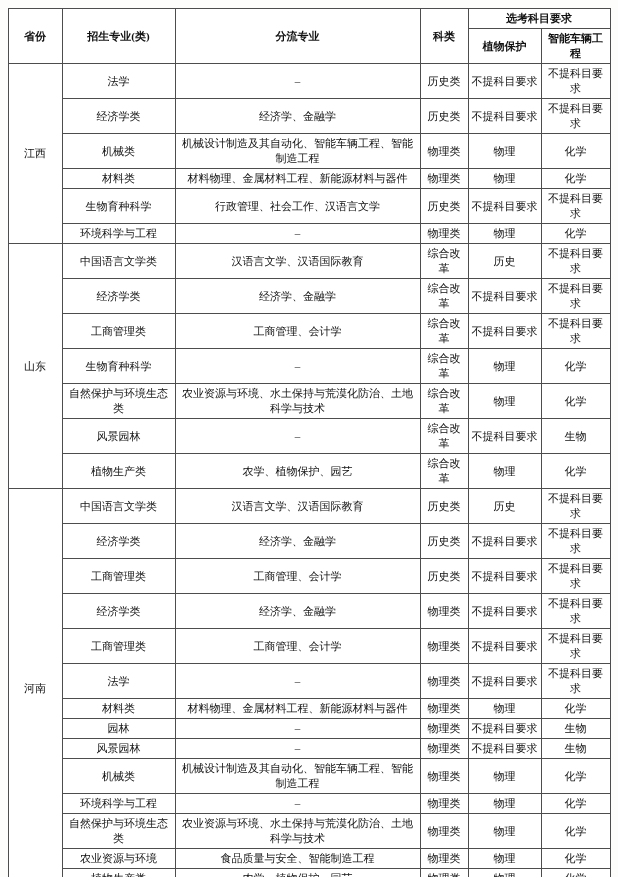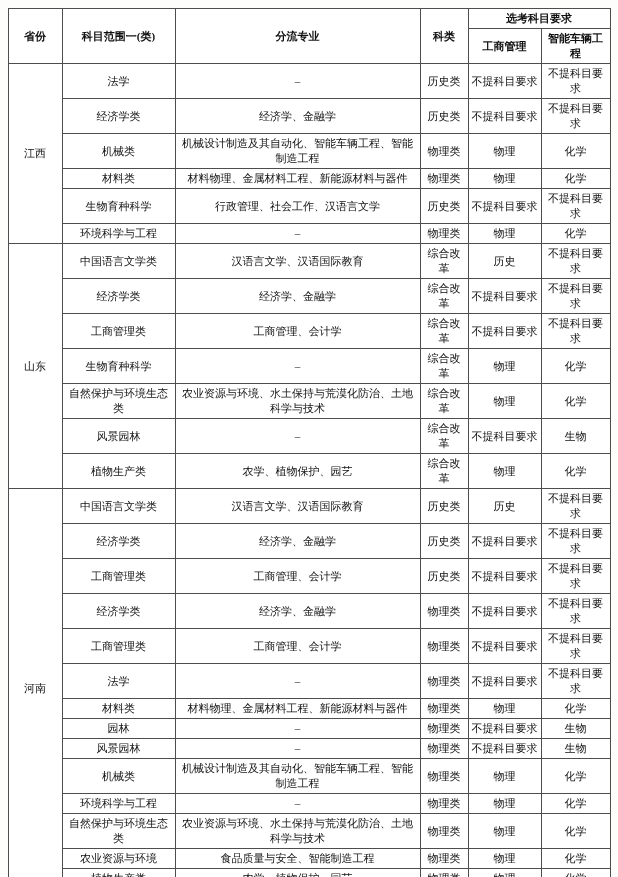--- a/index.html
+++ b/index.html
@@ -52,27 +52,27 @@
       <col style="width:54px">
       <col style="width:113px">
       <col style="width:245px">
       <col style="width:48px">
       <col style="width:73px">
       <col style="width:69px">
     </colgroup>
     <thead>
       <tr>
         <th rowspan="2">省份</th>
-        <th rowspan="2">科目范围一(类)</th>
+        <th rowspan="2">招生专业(类)</th>
         <th rowspan="2">分流专业</th>
         <th rowspan="2">科类</th>
         <th colspan="2">选考科目要求</th>
       </tr>
       <tr>
-        <th>工商管理</th>
+        <th>植物保护</th>
         <th>智能车辆工程</th>
       </tr>
     </thead>
     <tbody id="table-body">
         <tr>
           <td rowspan="6" class="province-cell">江西</td>
           <td>法学</td>
           <td>–</td>
           <td>历史类</td>
           <td>不提科目要求</td>

